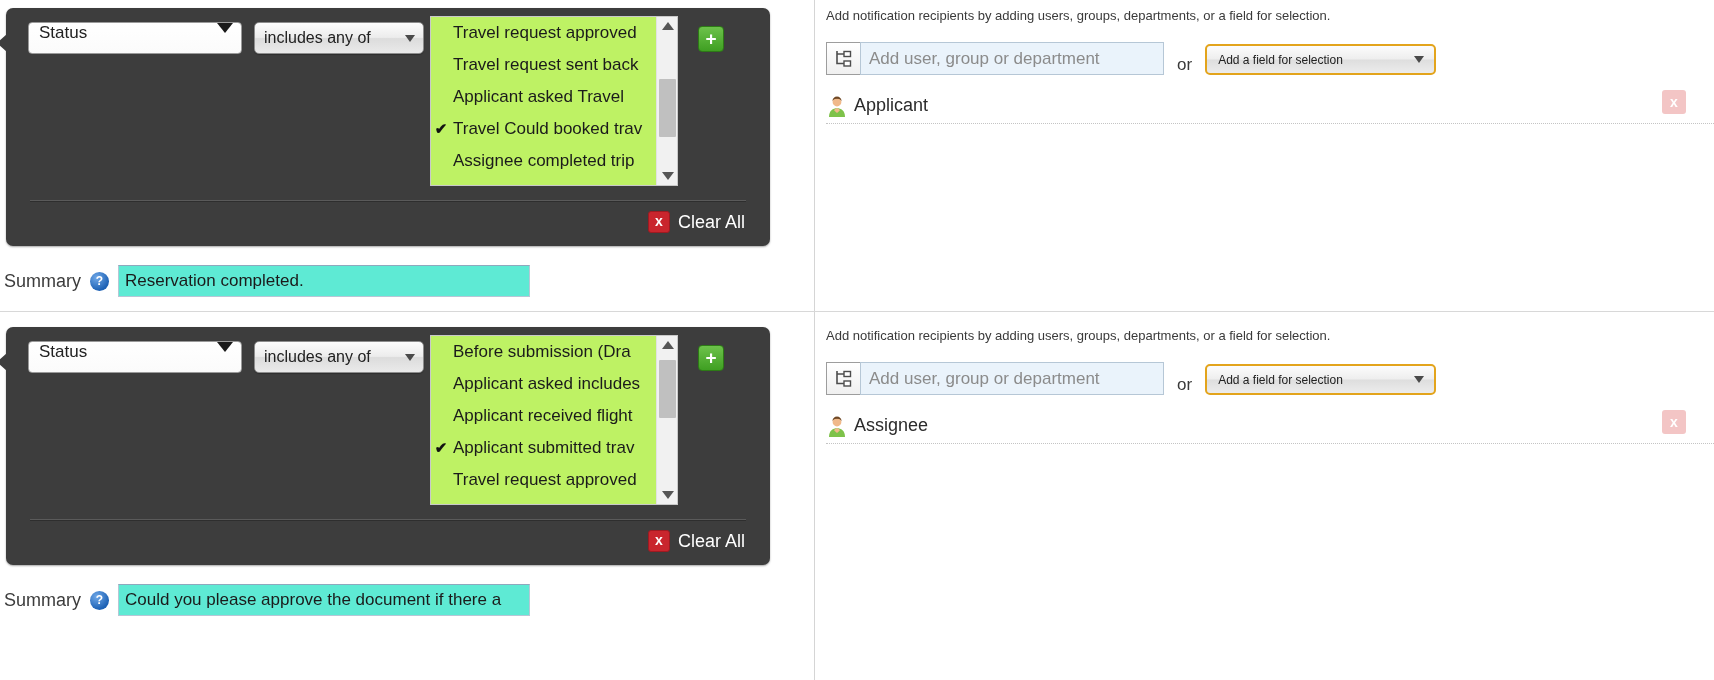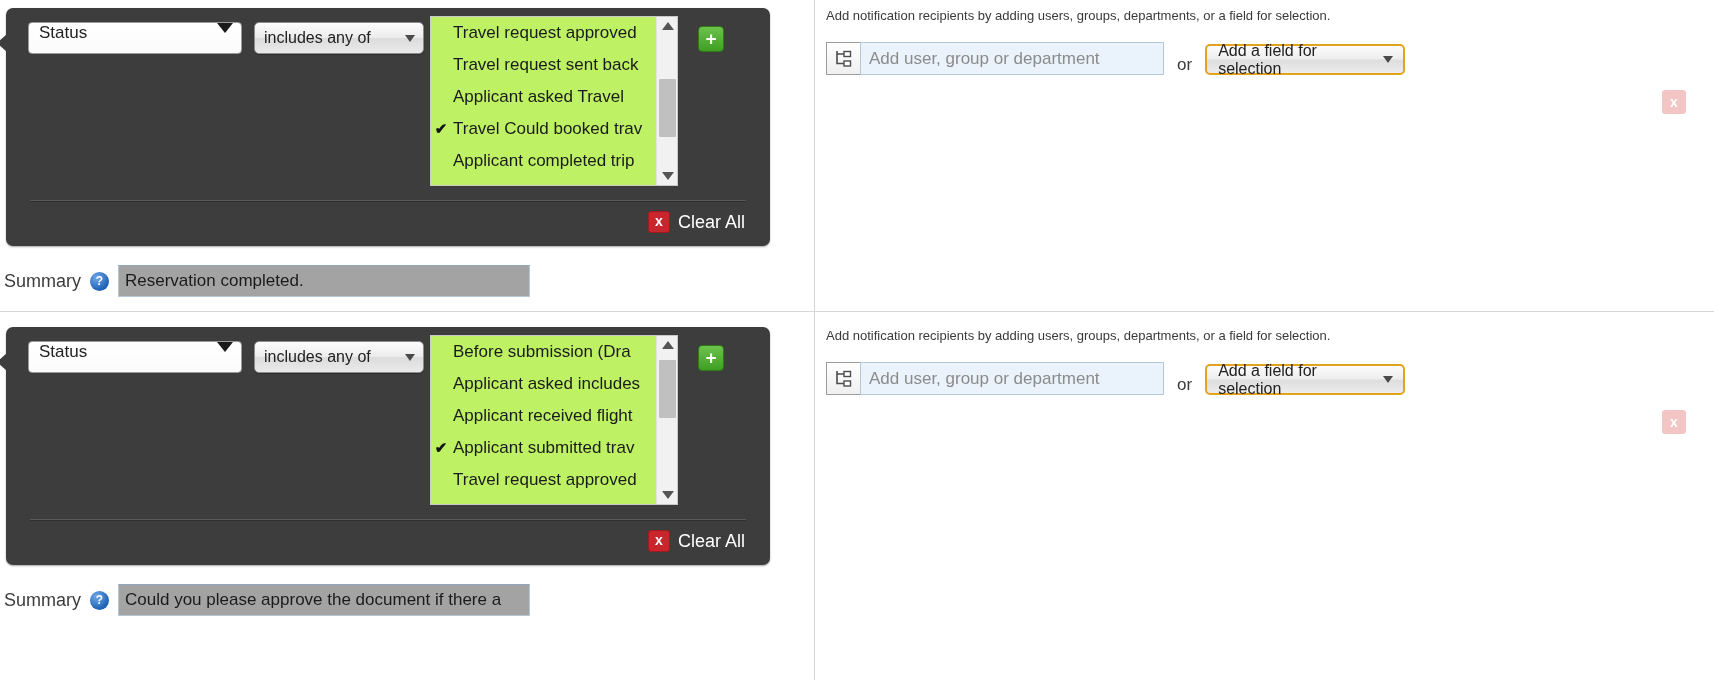--- a/index.html
+++ b/index.html
@@ -247,21 +247,21 @@
     color: #fff;
     font-size: 12px;
     font-weight: bold;
     line-height: 19px;
     text-align: center;
     cursor: pointer;
   }
   .summary-input {
     width: 412px;
     height: 32px;
-    background: #a3a3a3;
+    background: #5eead4;
     border: 1px solid #b6c7d6;
     border-top-color: #8fa8bd;
     box-sizing: border-box;
     font-family: "Liberation Sans", sans-serif;
     font-size: 17px;
     color: #1b1b1b;
     padding: 0 6px;
   }
 
   
@@ -299,30 +299,30 @@
     color: #1b1b1b;
     padding: 0 8px;
   }
   .recip-input::placeholder { color: #8b8b8b; }
   .or-word {
     font-size: 17px;
     color: #3a3a3a;
     margin: 0 13px;
   }
   .field-sel {
-    width: 200px;
+    width: 231px;
     height: 31px;
     background: linear-gradient(#fcfcfc 0%, #eeeeee 48%, #dedede 52%, #ececec 100%);
     border: 2px solid #e3a41c;
     border-radius: 5px;
     box-sizing: border-box;
     display: flex;
     align-items: center;
     padding: 0 10px 0 11px;
-    font-size: 16px;
+    font-size: 12px;
     color: #222;
     cursor: pointer;
   }
   .field-sel .lbl { flex: 1; }
 
   
   .recipient {
     position: absolute;
     left: 0;
     width: 100%;
@@ -391,21 +391,21 @@
           <div class="opt">
             <span class="chk"></span>
             <span class="txt">Applicant asked Travel</span>
           </div>
           <div class="opt">
             <span class="chk">✔</span>
             <span class="txt">Travel Could booked trav</span>
           </div>
           <div class="opt">
             <span class="chk"></span>
-            <span class="txt">Applicant completed trip</span>
+            <span class="txt">Assignee completed trip</span>
           </div>
         </div>
         <div class="vscroll">
           <div class="arrow up">
               <span class="tri-up"></span>
             </div>
           <div class="vthumb" style="top:62px; height:58px"></div>
           <div class="arrow down">
               <span class="tri-down"></span>
             </div>
@@ -440,20 +440,32 @@
           </svg>
         </div>
         <input class="recip-input" type="text" placeholder="Add user, group or department" style="">
         <span class="or-word">or</span>
         <div class="field-sel">
           <span class="lbl">Add a field for selection</span>
           <span class="caret-sm"></span>
         </div>
       </div>
 
+      <div class="recipient" style="top:88px">
+        <span class="avatar">
+          <svg width="22" height="22" viewBox="0 0 22 22" aria-hidden="true">
+            <circle cx="11" cy="7" r="4.4" fill="#f0b98a"></circle>
+            <path d="M6.4 6.2 a4.6 4.6 0 0 1 9.2 0 a5 5 0 0 0 -9.2 0 z" fill="#7a5230"></path>
+            <path d="M6.6 5.6 a4.6 4.6 0 0 1 8.8 0 c-1 -2.6 -7.8 -2.6 -8.8 0 z" fill="#6b4522"></path>
+            <path d="M3 22 C3 15.4 7 13.2 11 13.2 C15 13.2 19 15.4 19 22 Z" fill="#7ec24a"></path>
+            <path d="M11 13.2 C9.4 13.2 8.2 14.4 8.2 15.6 L11 18 L13.8 15.6 C13.8 14.4 12.6 13.2 11 13.2 Z" fill="#f0b98a"></path>
+          </svg>
+        </span>
+        <span class="rname">Applicant</span>
+      </div>
 
       <div class="del-btn" style="left:836px; top:90px">x</div>
     </div>
   </div>
 
   <div class="row-block r2">
 
     <div class="cond-panel" style="left:6px; top:15px; width:764px; height:238px">
       <div class="cond-arrow"></div>
 
@@ -529,18 +541,30 @@
           </svg>
         </div>
         <input class="recip-input" type="text" placeholder="Add user, group or department" style="">
         <span class="or-word">or</span>
         <div class="field-sel">
           <span class="lbl">Add a field for selection</span>
           <span class="caret-sm"></span>
         </div>
       </div>
 
+      <div class="recipient" style="top:96px">
+        <span class="avatar">
+          <svg width="22" height="22" viewBox="0 0 22 22" aria-hidden="true">
+            <circle cx="11" cy="7" r="4.4" fill="#f0b98a"></circle>
+            <path d="M6.4 6.2 a4.6 4.6 0 0 1 9.2 0 a5 5 0 0 0 -9.2 0 z" fill="#7a5230"></path>
+            <path d="M6.6 5.6 a4.6 4.6 0 0 1 8.8 0 c-1 -2.6 -7.8 -2.6 -8.8 0 z" fill="#6b4522"></path>
+            <path d="M3 22 C3 15.4 7 13.2 11 13.2 C15 13.2 19 15.4 19 22 Z" fill="#7ec24a"></path>
+            <path d="M11 13.2 C9.4 13.2 8.2 14.4 8.2 15.6 L11 18 L13.8 15.6 C13.8 14.4 12.6 13.2 11 13.2 Z" fill="#f0b98a"></path>
+          </svg>
+        </span>
+        <span class="rname">Assignee</span>
+      </div>
 
       <div class="del-btn" style="left:836px; top:98px">x</div>
     </div>
   </div>
 
 </div>
 
 </body></html>

